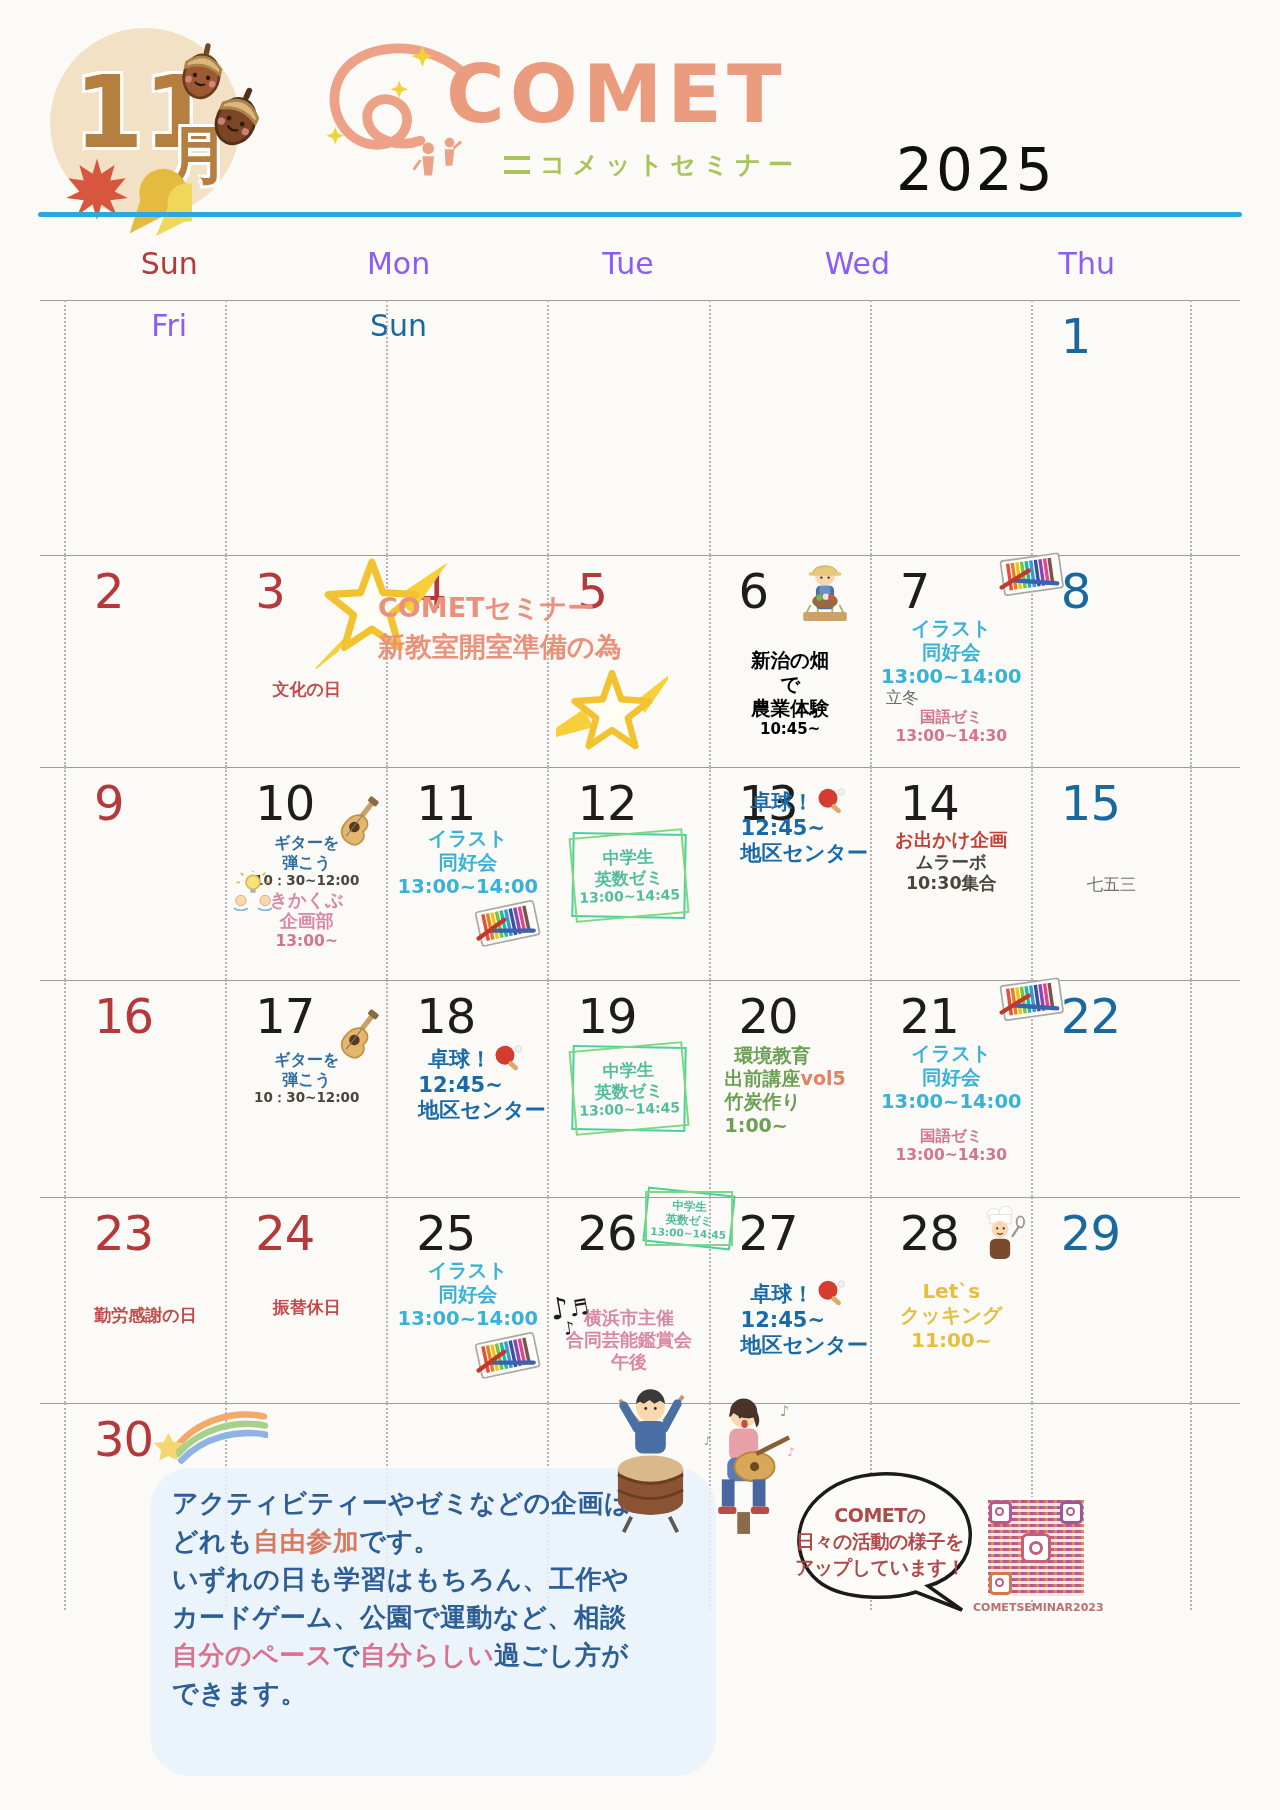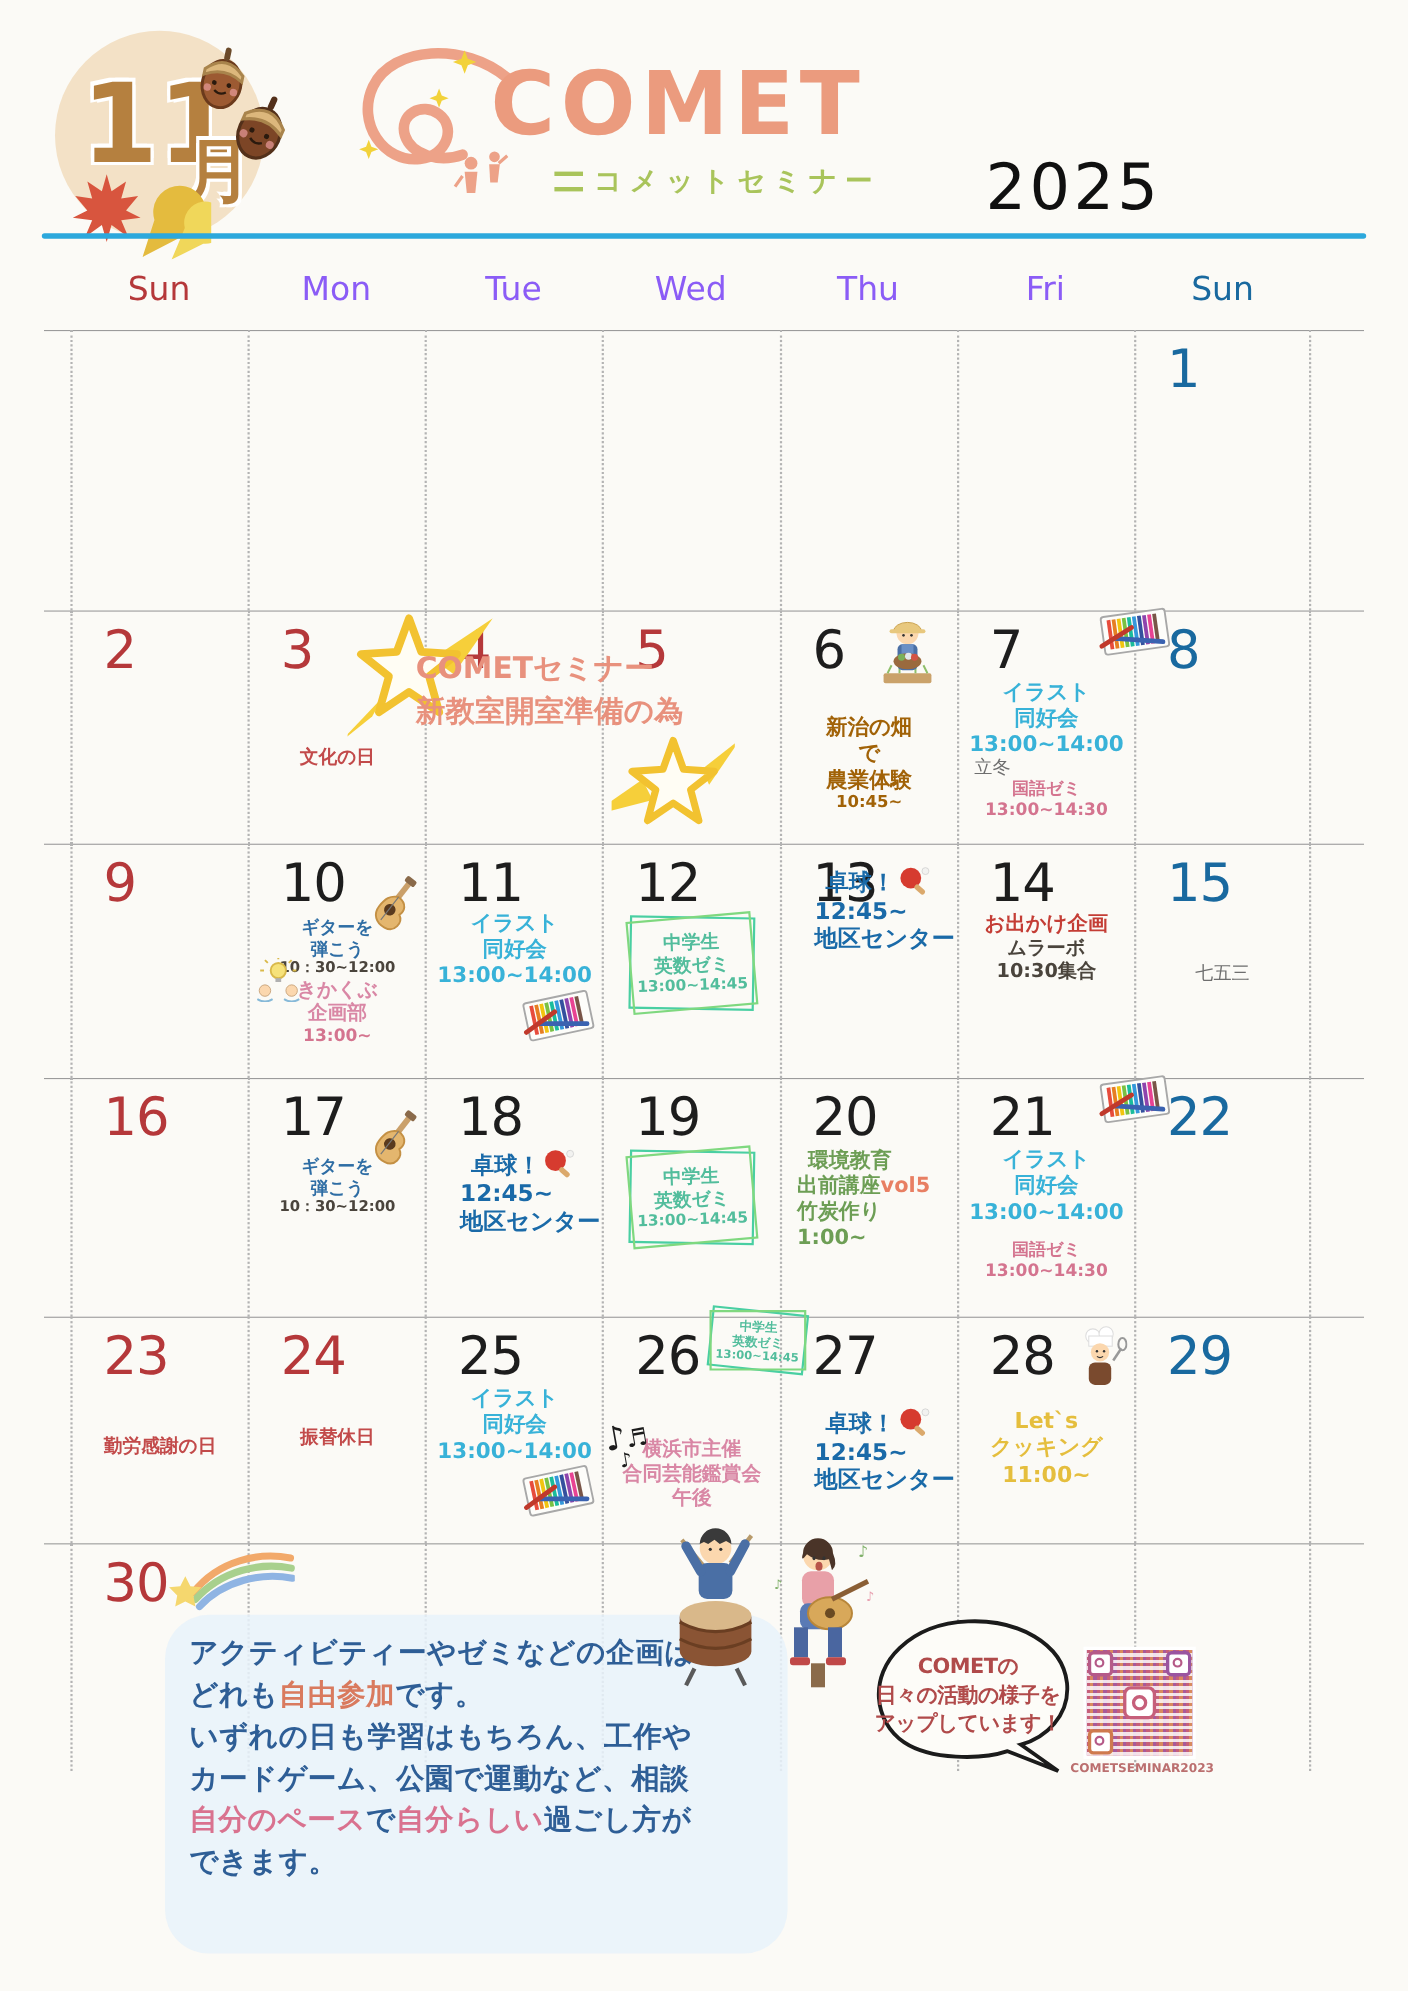--- a/index.html
+++ b/index.html
@@ -21,42 +21,42 @@
 
   .logo-swirl{position:absolute;left:306px;top:36px;}
   .logo-word{position:absolute;left:446px;top:48px;font-size:80px;font-weight:700;color:#eb9b7e;letter-spacing:5px;}
   .logo-sub{position:absolute;left:540px;top:148px;font-size:25px;font-weight:700;color:#a9c45b;letter-spacing:7px;}
   .sub-dash{position:absolute;left:504px;top:156px;width:26px;height:10px;
             border-top:4px solid #a9c45b;border-bottom:4px solid #a9c45b;}
   .year{position:absolute;left:896px;top:136px;font-size:58px;color:#101010;letter-spacing:3px;}
   .blue-line{position:absolute;left:38px;top:212px;width:1204px;height:5px;background:#2ca8dc;border-radius:3px;}
 
   
-  .weekday-row{position:absolute;left:64px;top:242px;width:1128px;display:grid;grid-template-columns:repeat(7,1fr);}
+  .weekday-row{position:absolute;left:64px;top:242px;width:1128px;display:grid;grid-template-columns:repeat(5,1fr);gap:19px;}
   .wd{text-align:center;font-size:30px;color:#8b5cf6;padding:4px 0;}
   .wd.sun{color:#b5383a;}.wd.sat{color:#19699f;}
 
   
   .rule{position:absolute;left:40px;width:1200px;height:1px;background:#9b9b9b;}
   .grid{position:absolute;left:64px;top:300px;width:1128px;display:grid;
         grid-template-columns:repeat(7,1fr);grid-template-rows:255px 212px 213px 217px 206px 207px;}
   .cell{position:relative;border-left:2px dotted #b3b3b3;padding-top:12px;}
   .cell.lastcol{border-right:2px dotted #b3b3b3;}
   .daynum{font-size:48px;line-height:1;padding-left:28px;color:#1d1d1d;letter-spacing:-1px;}
   .daynum.sun{color:#b5383a;}.daynum.sat{color:#19699f;}
   .lines{margin-top:2px;position:relative;z-index:1;}
   .ln{text-align:center;line-height:1.22;font-weight:700;}
   .tal2 .ln{text-align:left;padding-left:30px;}
   .tal2 .ln:first-child{padding-left:40px;}
   .tal3 .ln{text-align:left;padding-left:14px;}
   .tal3 .ln:first-child{padding-left:24px;}
 
   .red{color:#c24a4a;font-size:17px;}
   .redb{color:#c43d35;font-size:18.5px;}
-  .green{color:#a16207;font-size:19.5px;}
+  .green{color:#000000;font-size:19.5px;}
   .green2{color:#6d9e55;font-size:19px;}
   .coral2{color:#e87f63;font-size:19px;}
   .cyan{color:#38b2d8;font-size:19.5px;}
   .pink{color:#d4748f;font-size:15.5px;}
   .pinkb{color:#d987a5;font-size:18px;}
   .blue{color:#2e6da4;font-size:16px;}
   .blueb{color:#1a6aa8;font-size:21px;}
   .dark{color:#4a443c;font-size:13.5px;}
   .md{font-size:17.5px;}
   .gray{color:#6e6e6e;font-size:16.5px;font-weight:400;}

